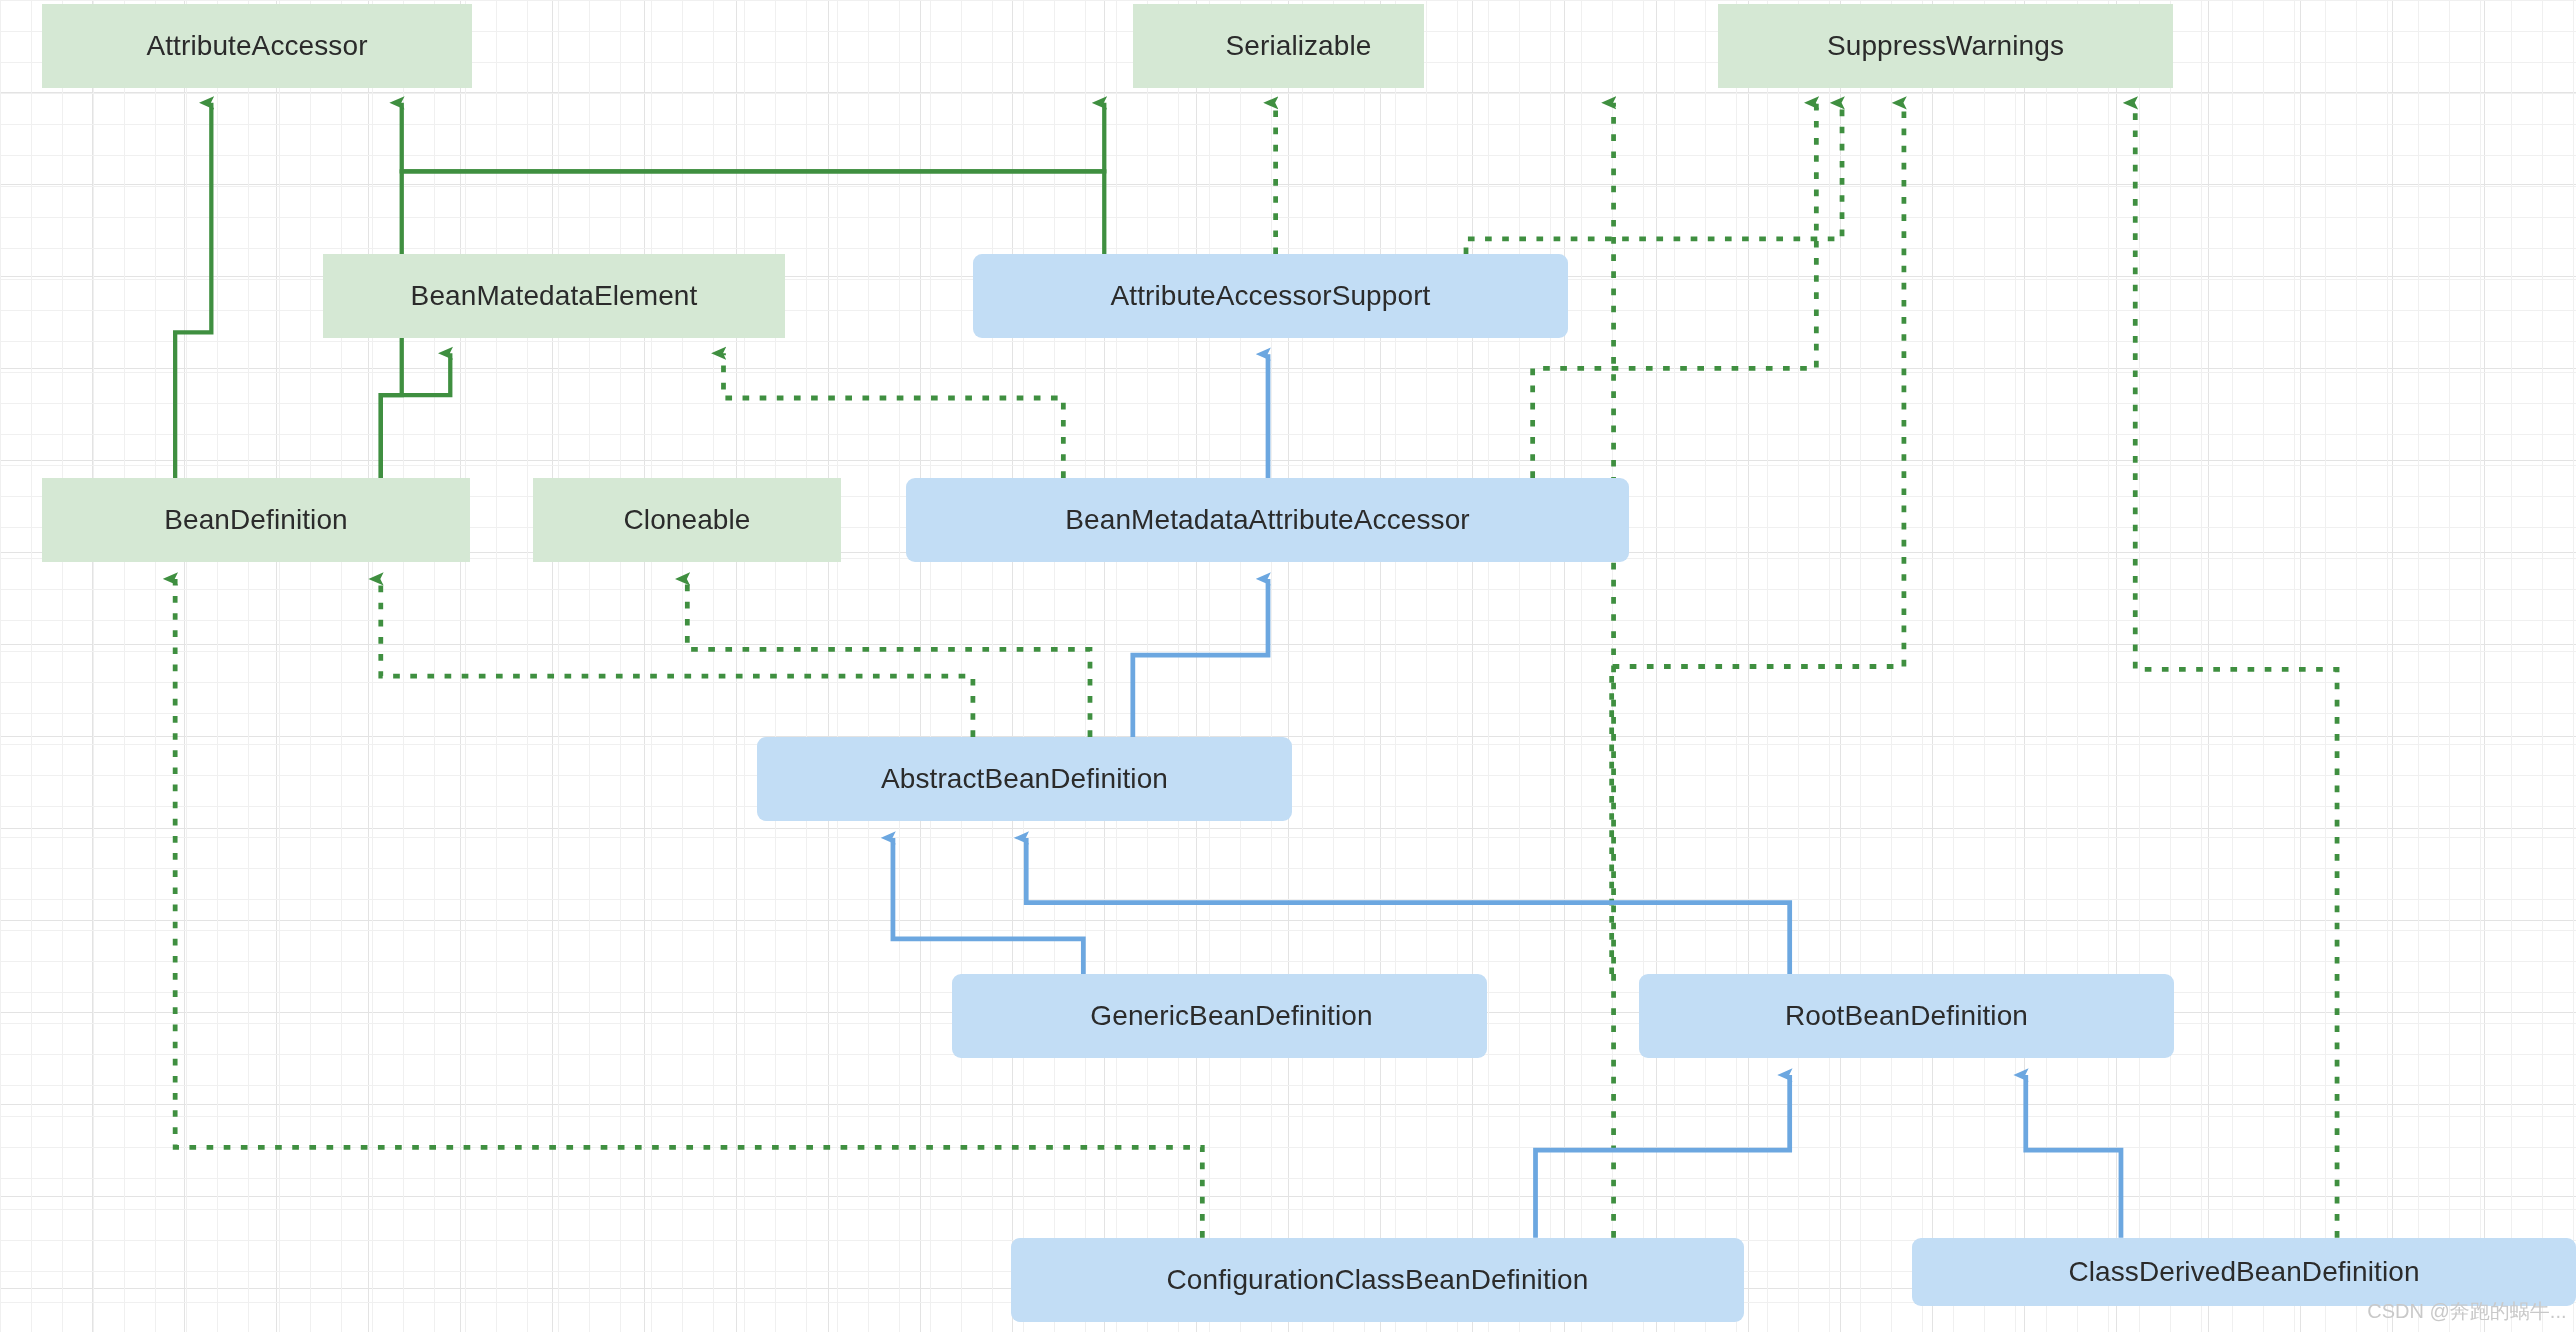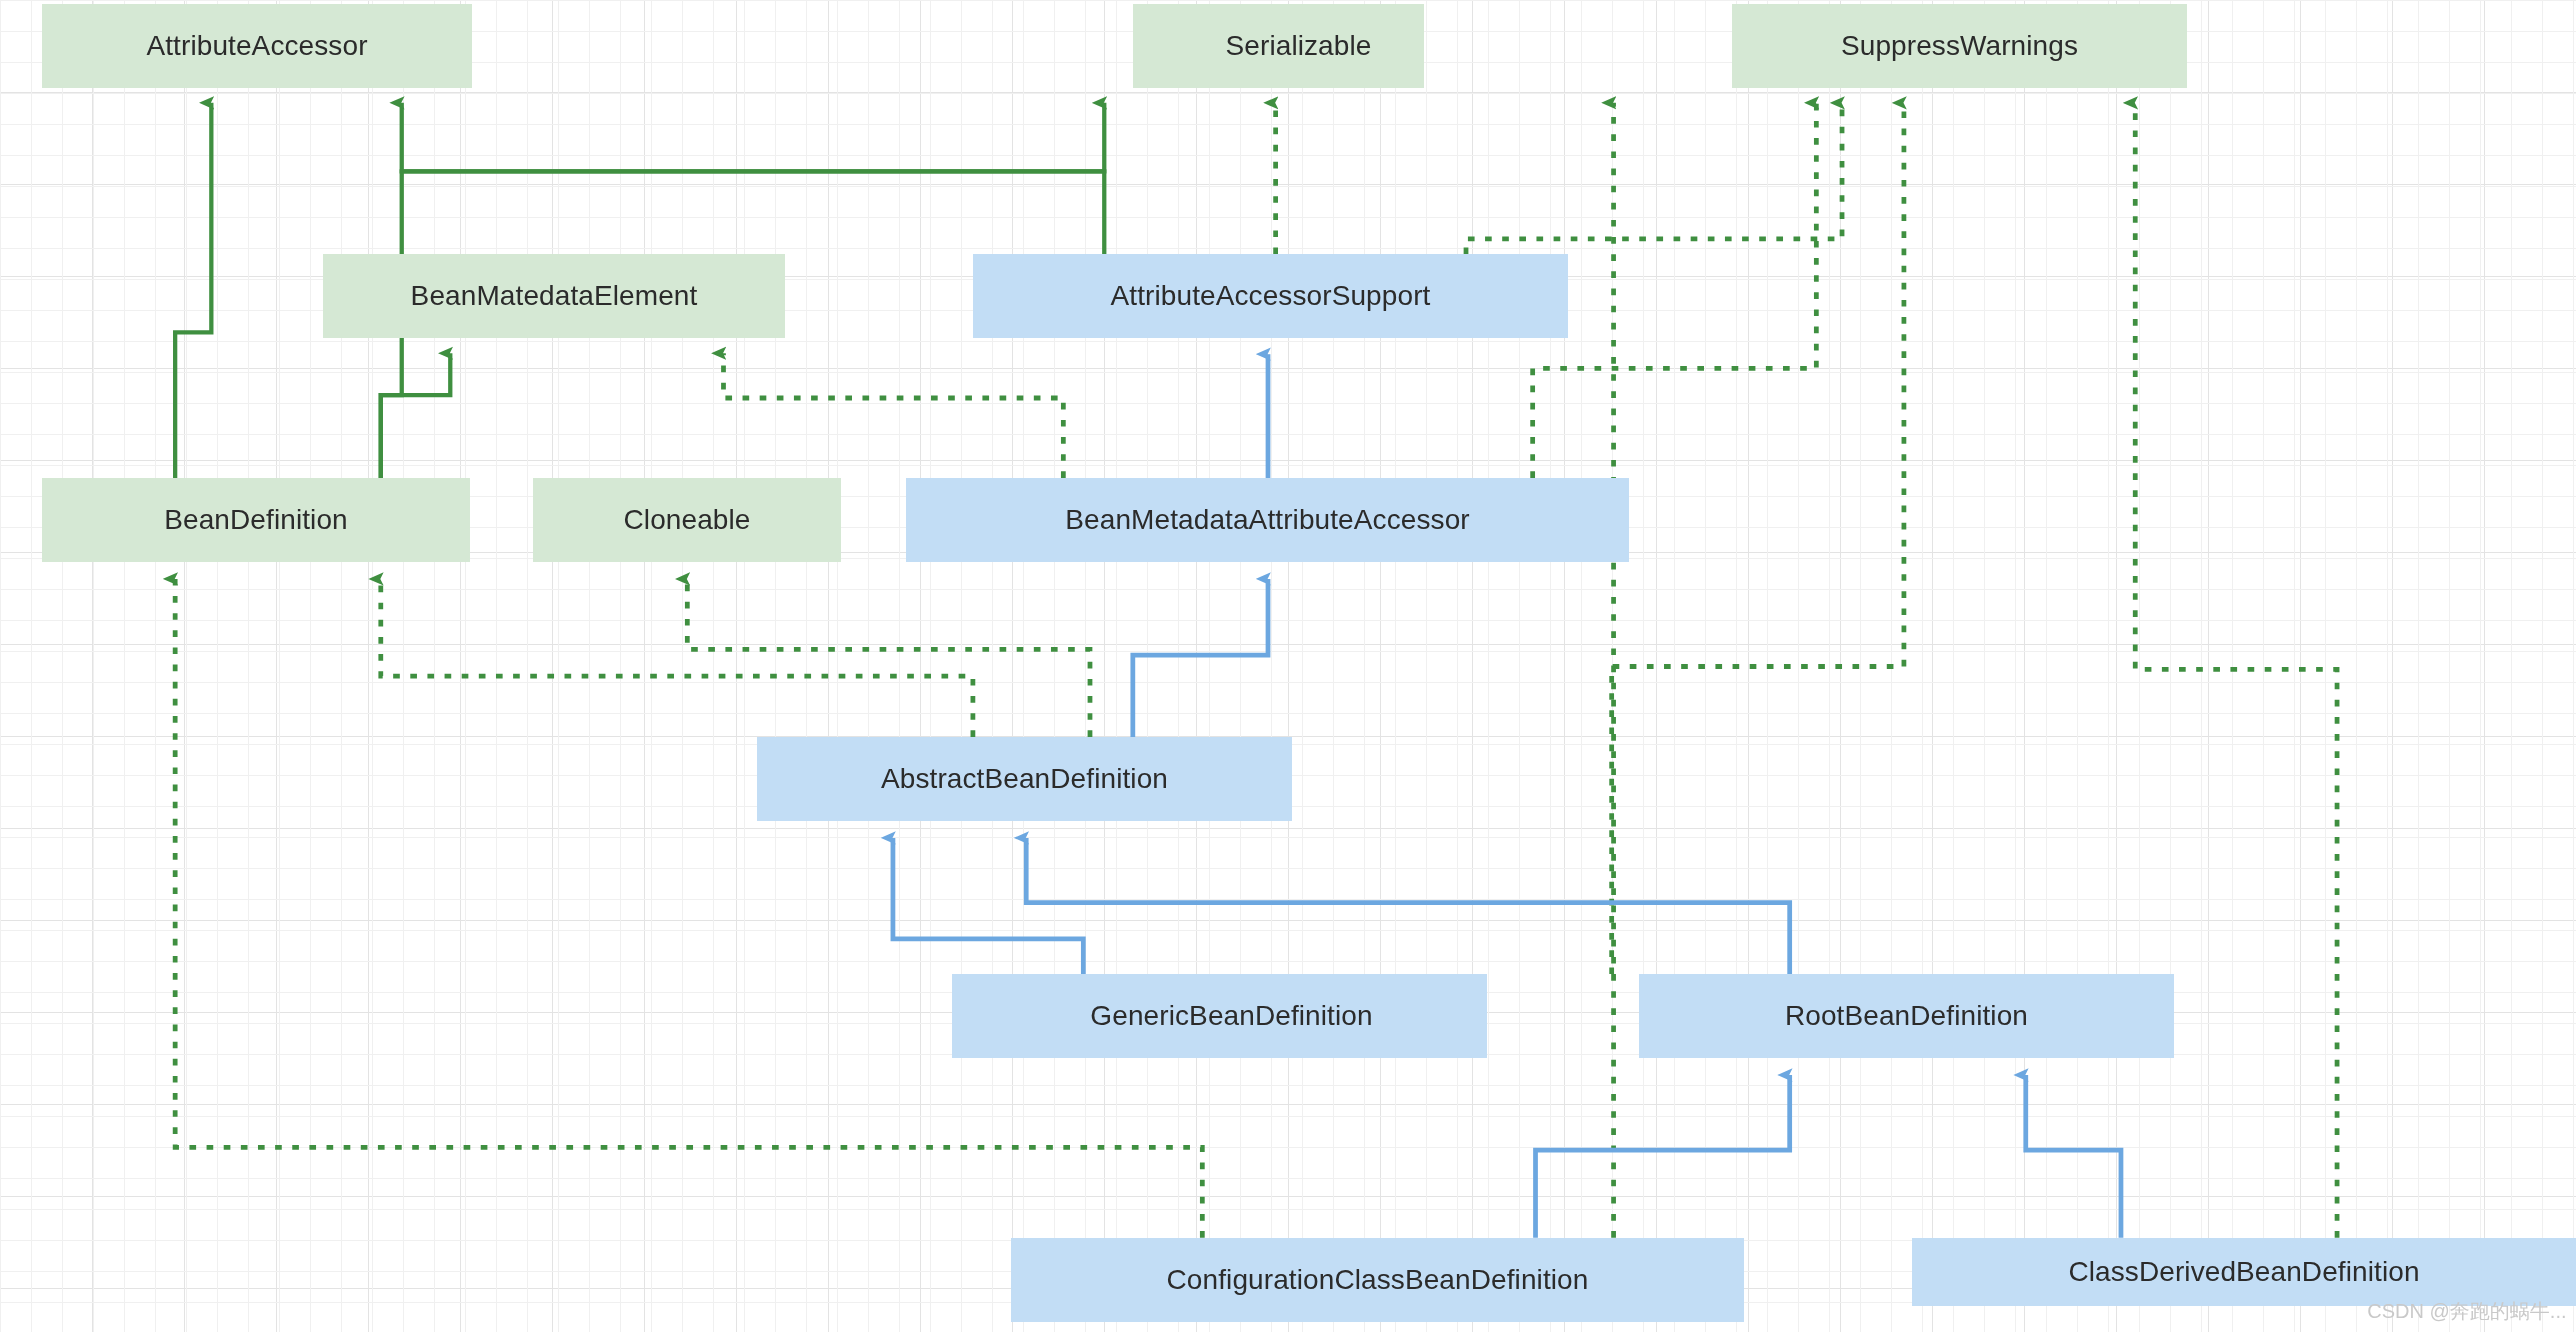--- a/index.html
+++ b/index.html
@@ -18,21 +18,21 @@
     background-size:31px 31px, 31px 31px, 92px 92px, 92px 92px;
     background-position:0 0, 0 0, 0 0, 0 0;
   }
   svg#edges{position:absolute;left:0;top:0;width:2576px;height:1333px;overflow:visible;}
   .node{
     position:absolute;display:flex;align-items:center;justify-content:center;
     box-sizing:border-box;text-align:center;
     color:#2b2b2b;font-size:28px;letter-spacing:0.1px;white-space:nowrap;
   }
   .node.iface{background:#d5e8d4;}
-  .node.cls{background:#c2ddf5;}
+  .node.cls{background:#c2ddf5;border-radius:9px;}
   .watermark{
     position:absolute;right:9.5px;bottom:8px;
     color:#c9c9c9;font-size:20px;white-space:nowrap;
     font-family:"Liberation Sans", sans-serif;pointer-events:none;
   }
 </style>
 </head>
 <body>
 
 <div id="canvas">
@@ -100,21 +100,21 @@
     </g>
   </svg>
 
   <div id="nodes">
       <div class="node iface" style="left: 42px; top: 3.8px; width: 430px; height: 84px;">
         <span>AttributeAccessor</span>
       </div>
       <div class="node iface" style="left: 1133px; top: 3.8px; width: 291px; height: 84px; padding-left: 40px;">
         <span>Serializable</span>
       </div>
-      <div class="node iface" style="left: 1718px; top: 3.8px; width: 455px; height: 84px; margin-left: 14px;">
+      <div class="node iface" style="left: 1718px; top: 3.8px; width: 455px; height: 84px;">
         <span>SuppressWarnings</span>
       </div>
       <div class="node iface" style="left: 323px; top: 254px; width: 462px; height: 84px;">
         <span>BeanMatedataElement</span>
       </div>
       <div class="node cls" style="left: 973px; top: 254px; width: 595px; height: 84px;">
         <span>AttributeAccessorSupport</span>
       </div>
       <div class="node iface" style="left: 42px; top: 478px; width: 428px; height: 84px;">
         <span>BeanDefinition</span>

